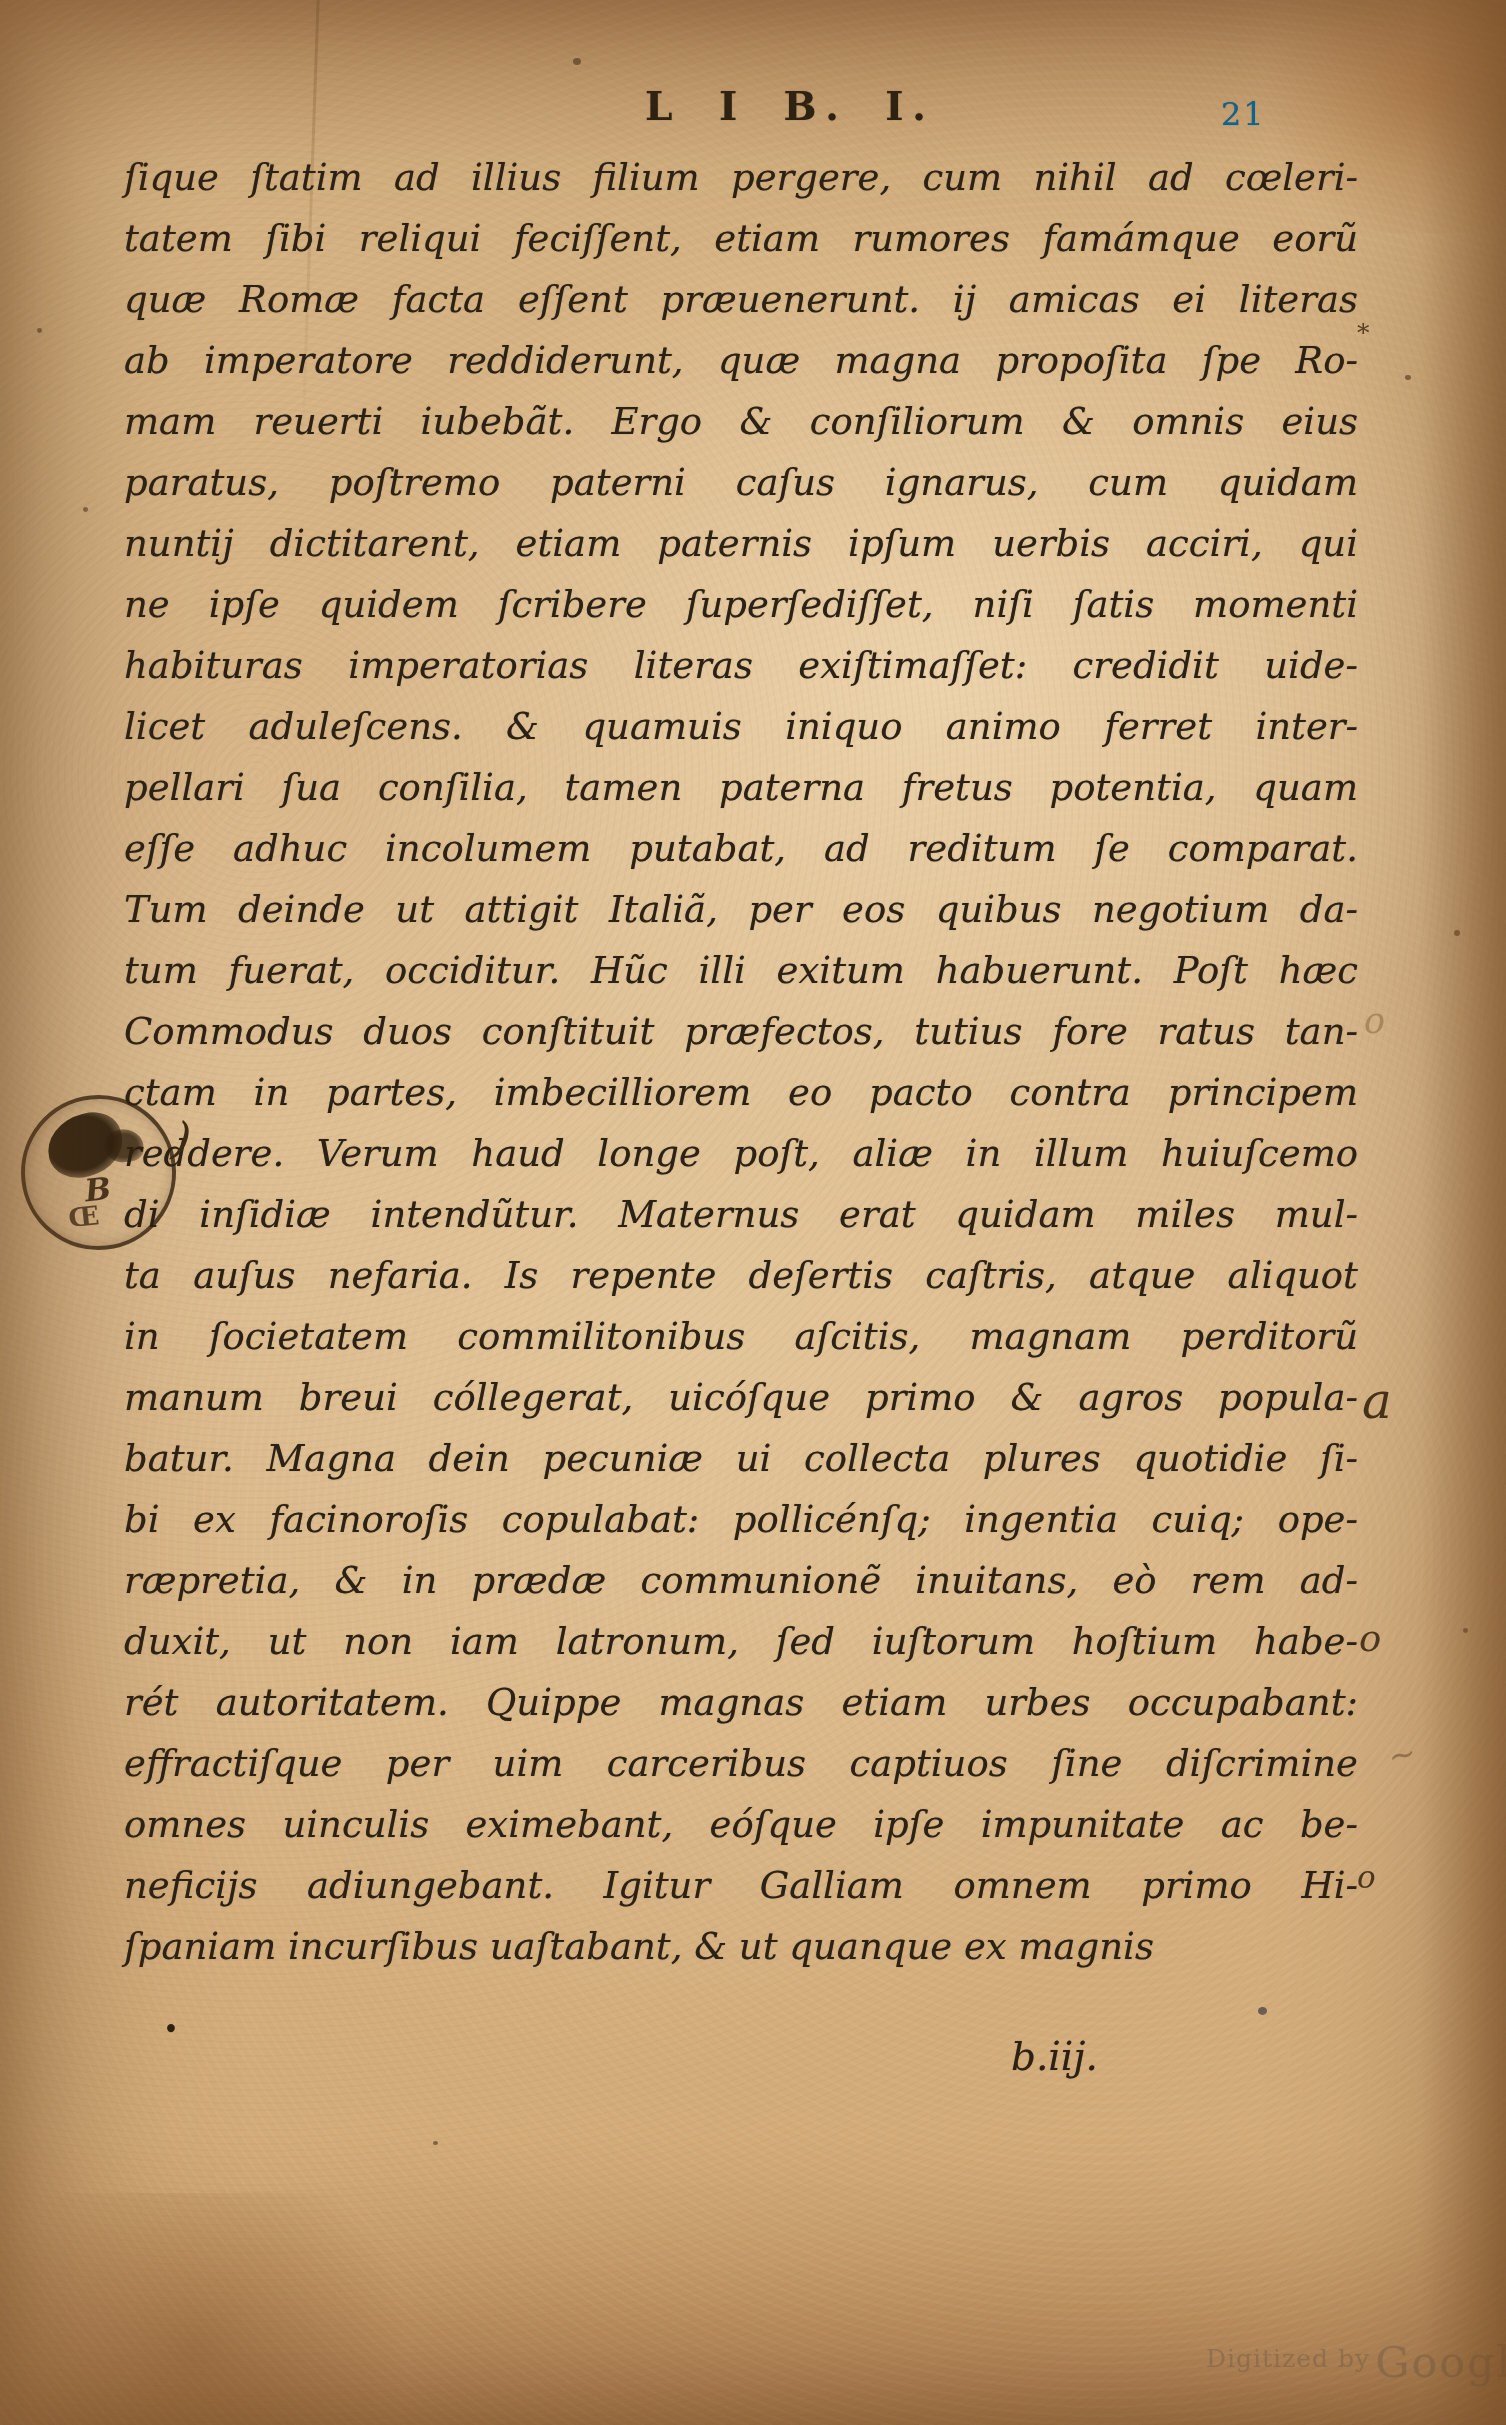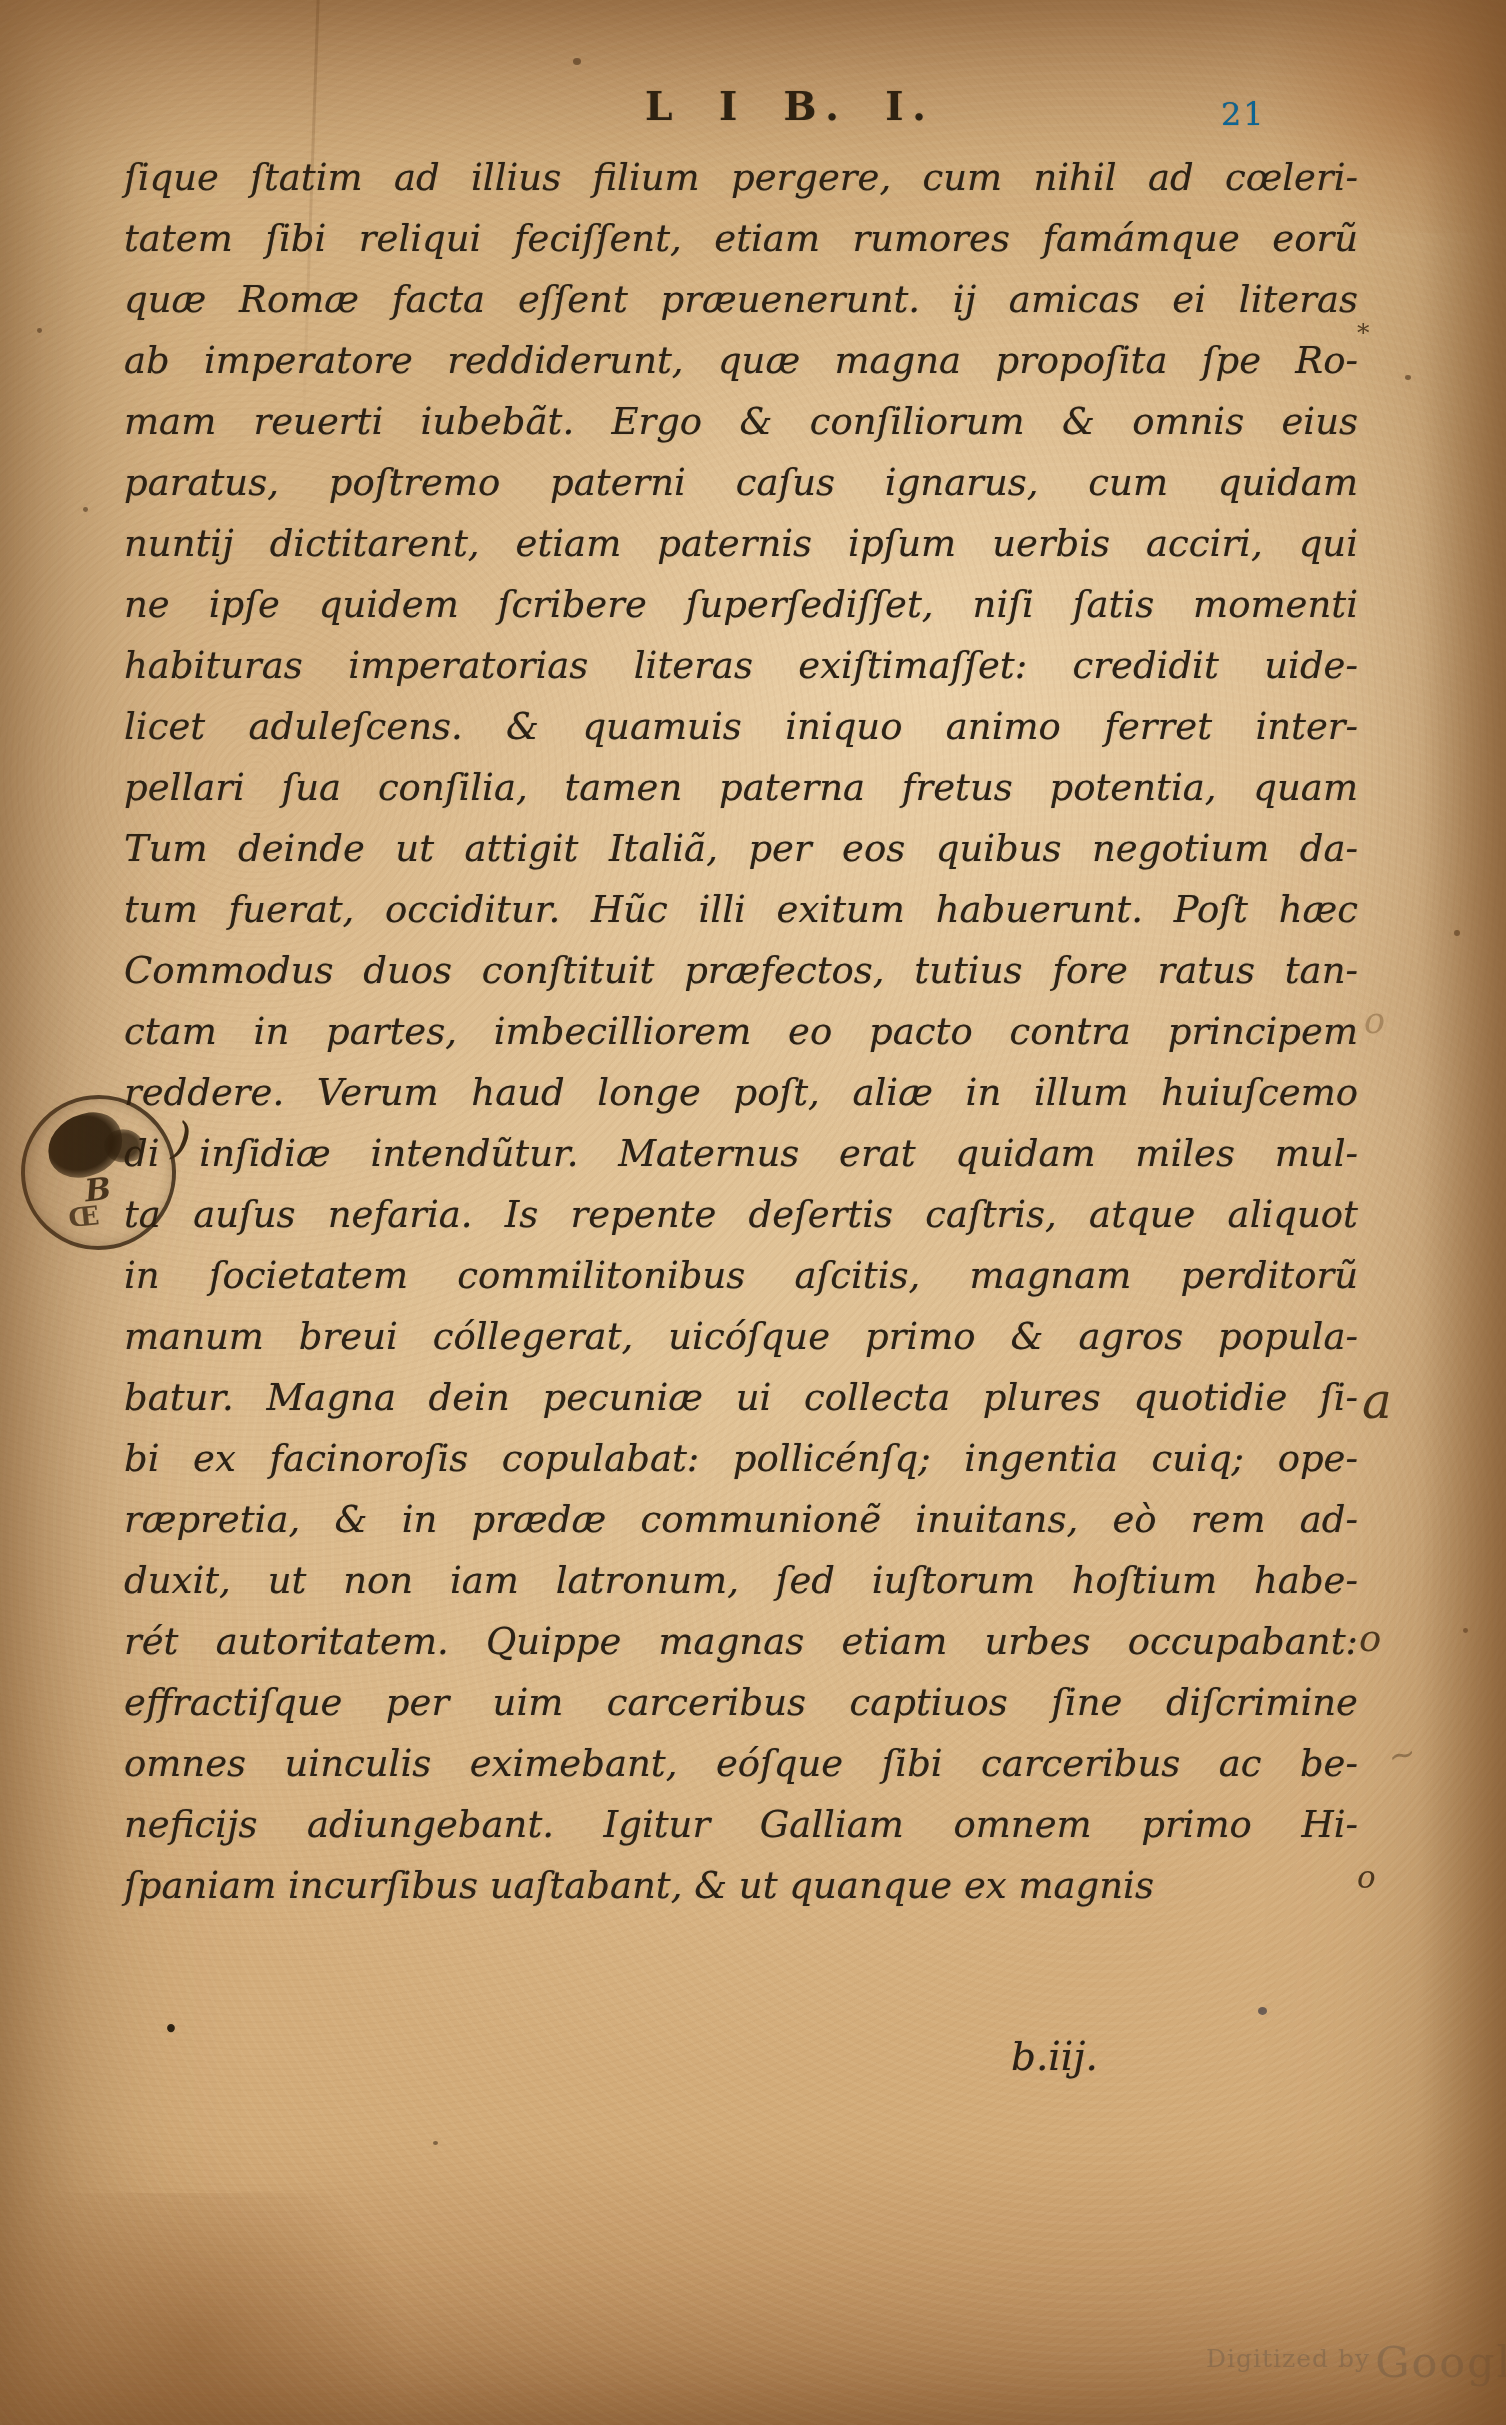--- a/index.html
+++ b/index.html
@@ -91,36 +91,37 @@
   <div class="line">tatem ſibi reliqui feciſſent, etiam rumores famámque eorũ</div>
   <div class="line">quæ Romæ facta eſſent præuenerunt. ij amicas ei literas</div>
   <div class="line">ab imperatore reddiderunt, quæ magna propoſita ſpe Ro-</div>
   <div class="line">mam reuerti iubebãt. Ergo &amp; conſiliorum &amp; omnis eius</div>
   <div class="line">paratus, poſtremo paterni caſus ignarus, cum quidam</div>
   <div class="line">nuntij dictitarent, etiam paternis ipſum uerbis acciri, qui</div>
   <div class="line">ne ipſe quidem ſcribere ſuperſediſſet, niſi ſatis momenti</div>
   <div class="line">habituras imperatorias literas exiſtimaſſet: credidit uide-</div>
   <div class="line">licet aduleſcens. &amp; quamuis iniquo animo ferret inter-</div>
   <div class="line">pellari ſua conſilia, tamen paterna fretus potentia, quam</div>
+  <div class="line">eſſe adhuc incolumem putabat, ad reditum ſe comparat.</div>
   <div class="line">Tum deinde ut attigit Italiã, per eos quibus negotium da-</div>
   <div class="line">tum fuerat, occiditur. Hũc illi exitum habuerunt. Poſt hæc</div>
   <div class="line">Commodus duos conſtituit præfectos, tutius fore ratus tan-</div>
   <div class="line">ctam in partes, imbecilliorem eo pacto contra principem</div>
   <div class="line">reddere. Verum haud longe poſt, aliæ in illum huiuſcemo</div>
   <div class="line">di inſidiæ intendũtur. Maternus erat quidam miles mul-</div>
   <div class="line">ta auſus nefaria. Is repente deſertis caſtris, atque aliquot</div>
   <div class="line">in ſocietatem commilitonibus aſcitis, magnam perditorũ</div>
   <div class="line">manum breui cóllegerat, uicóſque primo &amp; agros popula-</div>
   <div class="line">batur. Magna dein pecuniæ ui collecta plures quotidie ſi-</div>
   <div class="line">bi ex facinoroſis copulabat: pollicénſq; ingentia cuiq; ope-</div>
   <div class="line">ræpretia, &amp; in prædæ communionẽ inuitans, eò rem ad-</div>
   <div class="line">duxit, ut non iam latronum, ſed iuſtorum hoſtium habe-</div>
   <div class="line">rét autoritatem. Quippe magnas etiam urbes occupabant:</div>
   <div class="line">effractiſque per uim carceribus captiuos ſine diſcrimine</div>
-  <div class="line">omnes uinculis eximebant, eóſque ſibi carceribus ac be-</div>
+  <div class="line">omnes uinculis eximebant, eóſque ipſe impunitate ac be-</div>
   <div class="line">neficijs adiungebant. Igitur Galliam omnem primo Hi-</div>
   <div class="line short">ſpaniam incurſibus uaſtabant, &amp; ut quanque ex magnis</div>
 </div>
 
 <div class="signature">b.iij.</div>
 
 <div class="stamp">
   <div class="stamp-blob"></div>
   <div class="stamp-blob2"></div>
   <div class="stamp-letter1">B</div>

